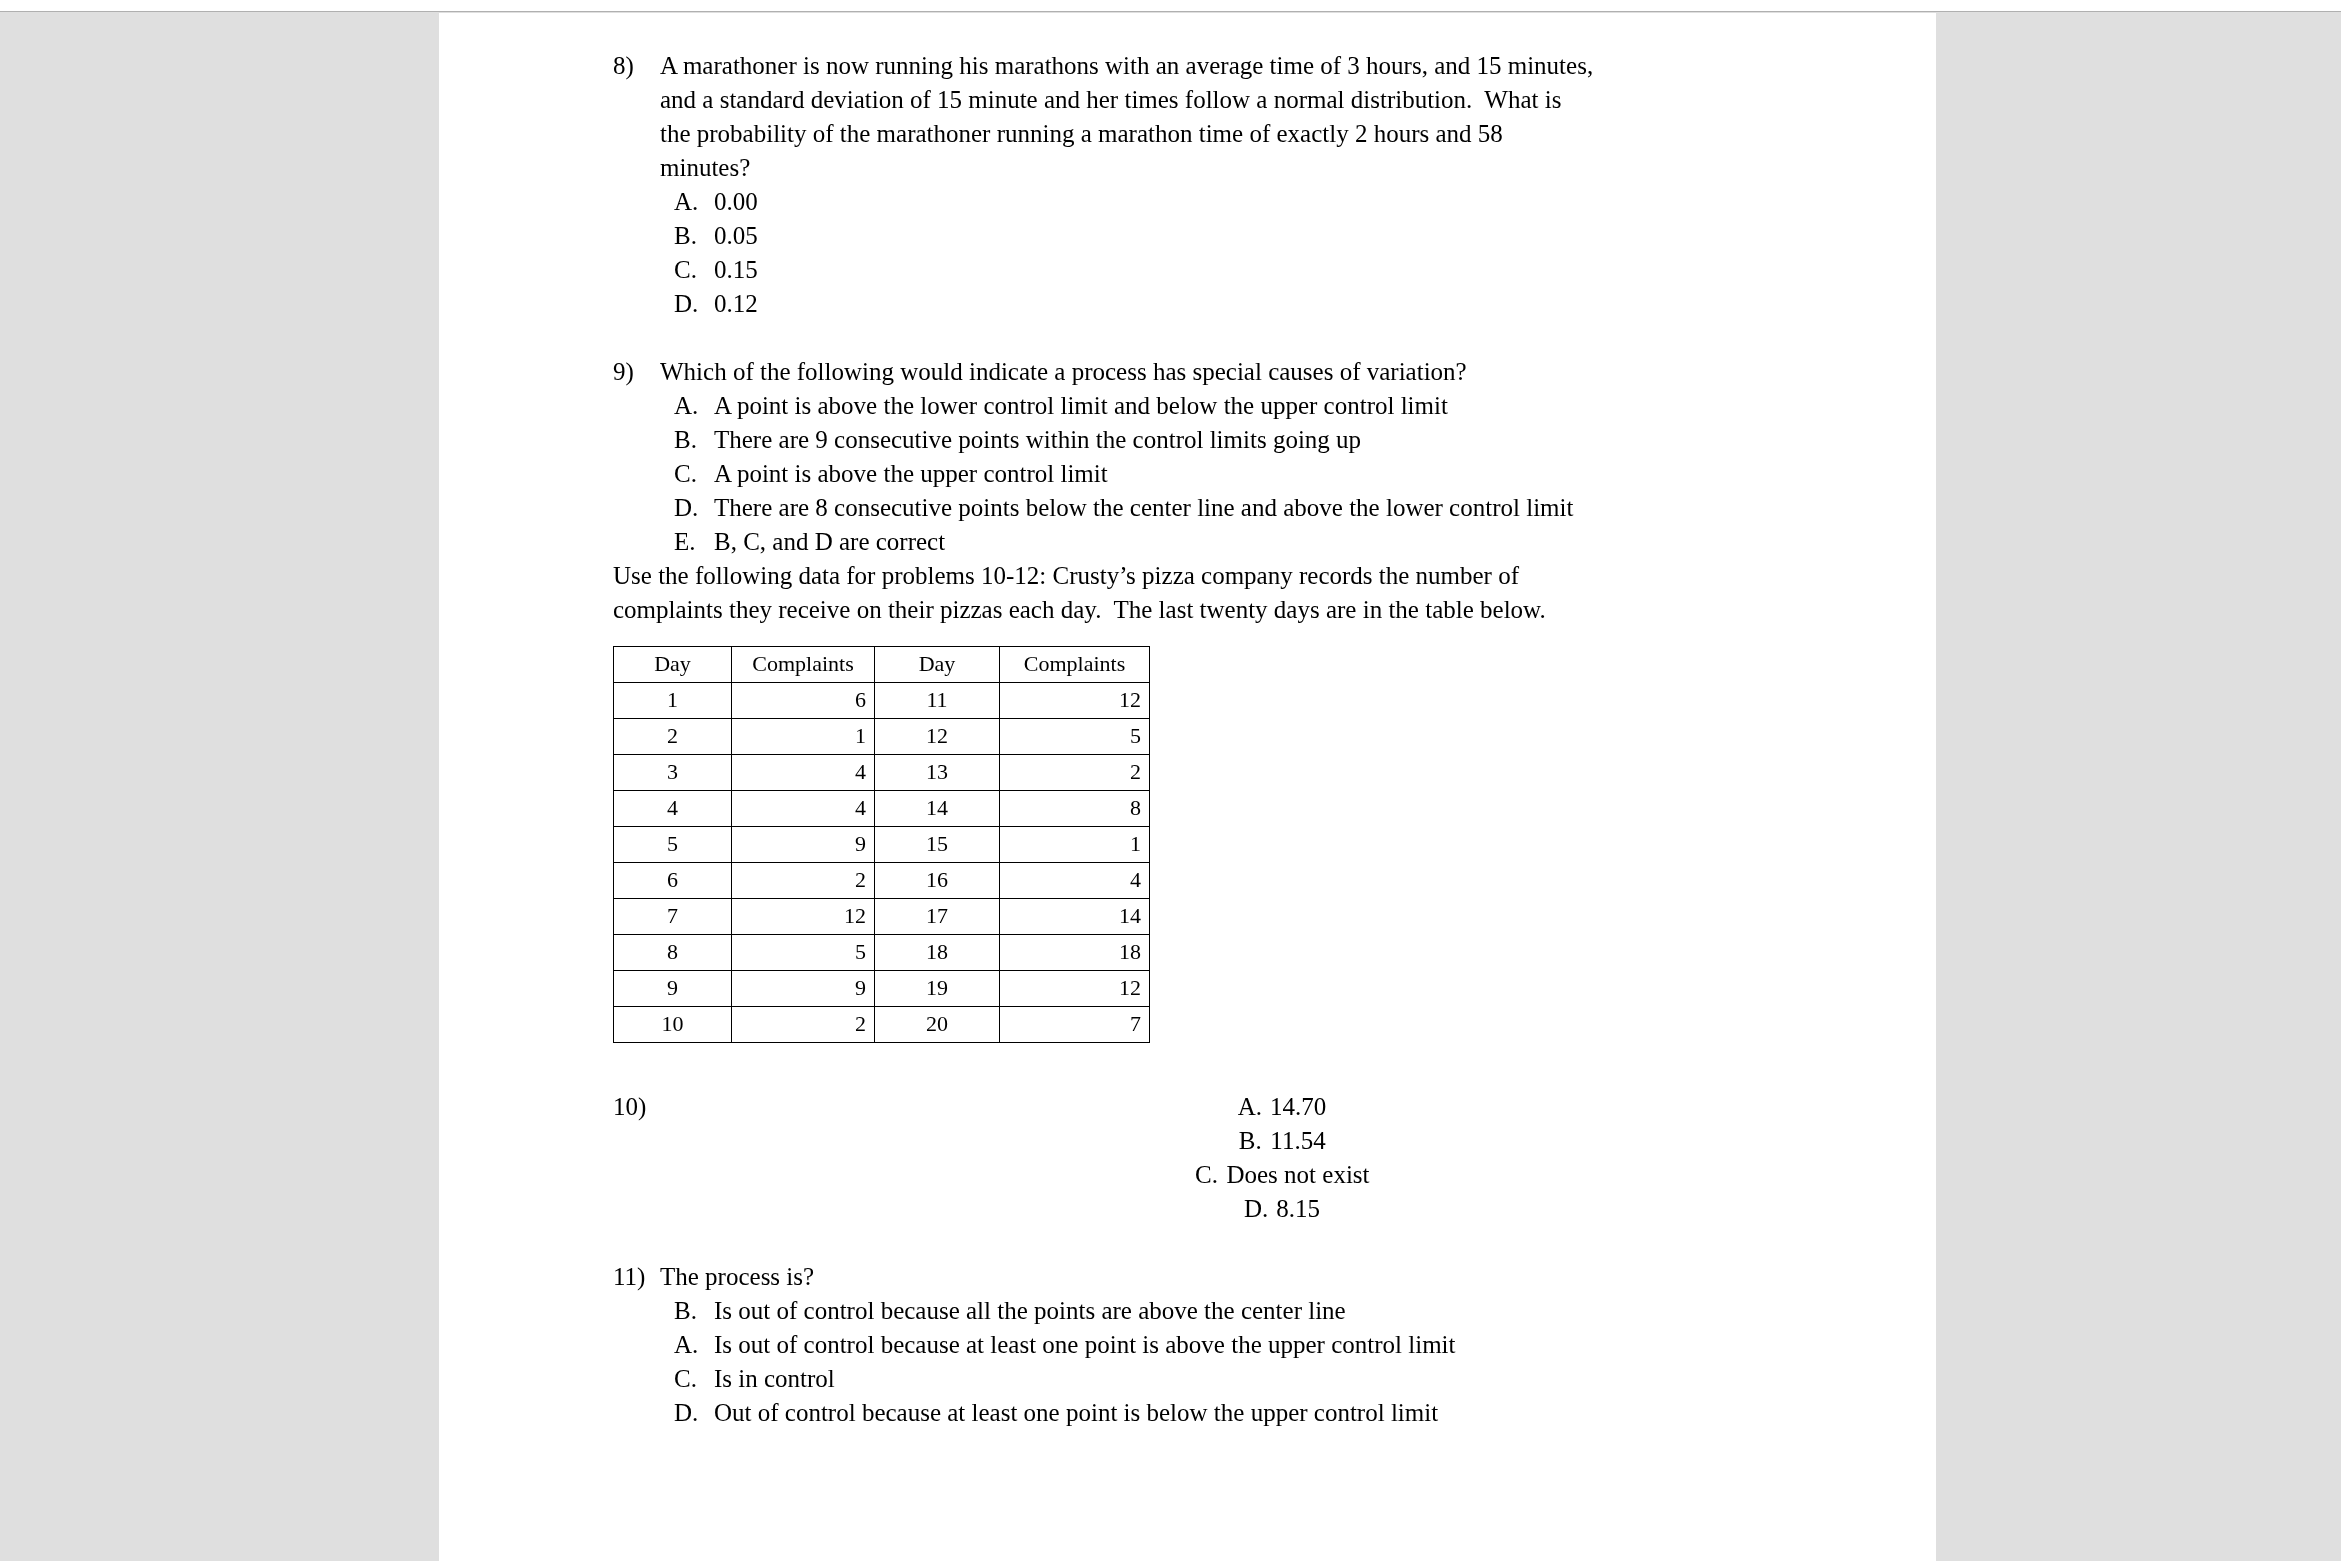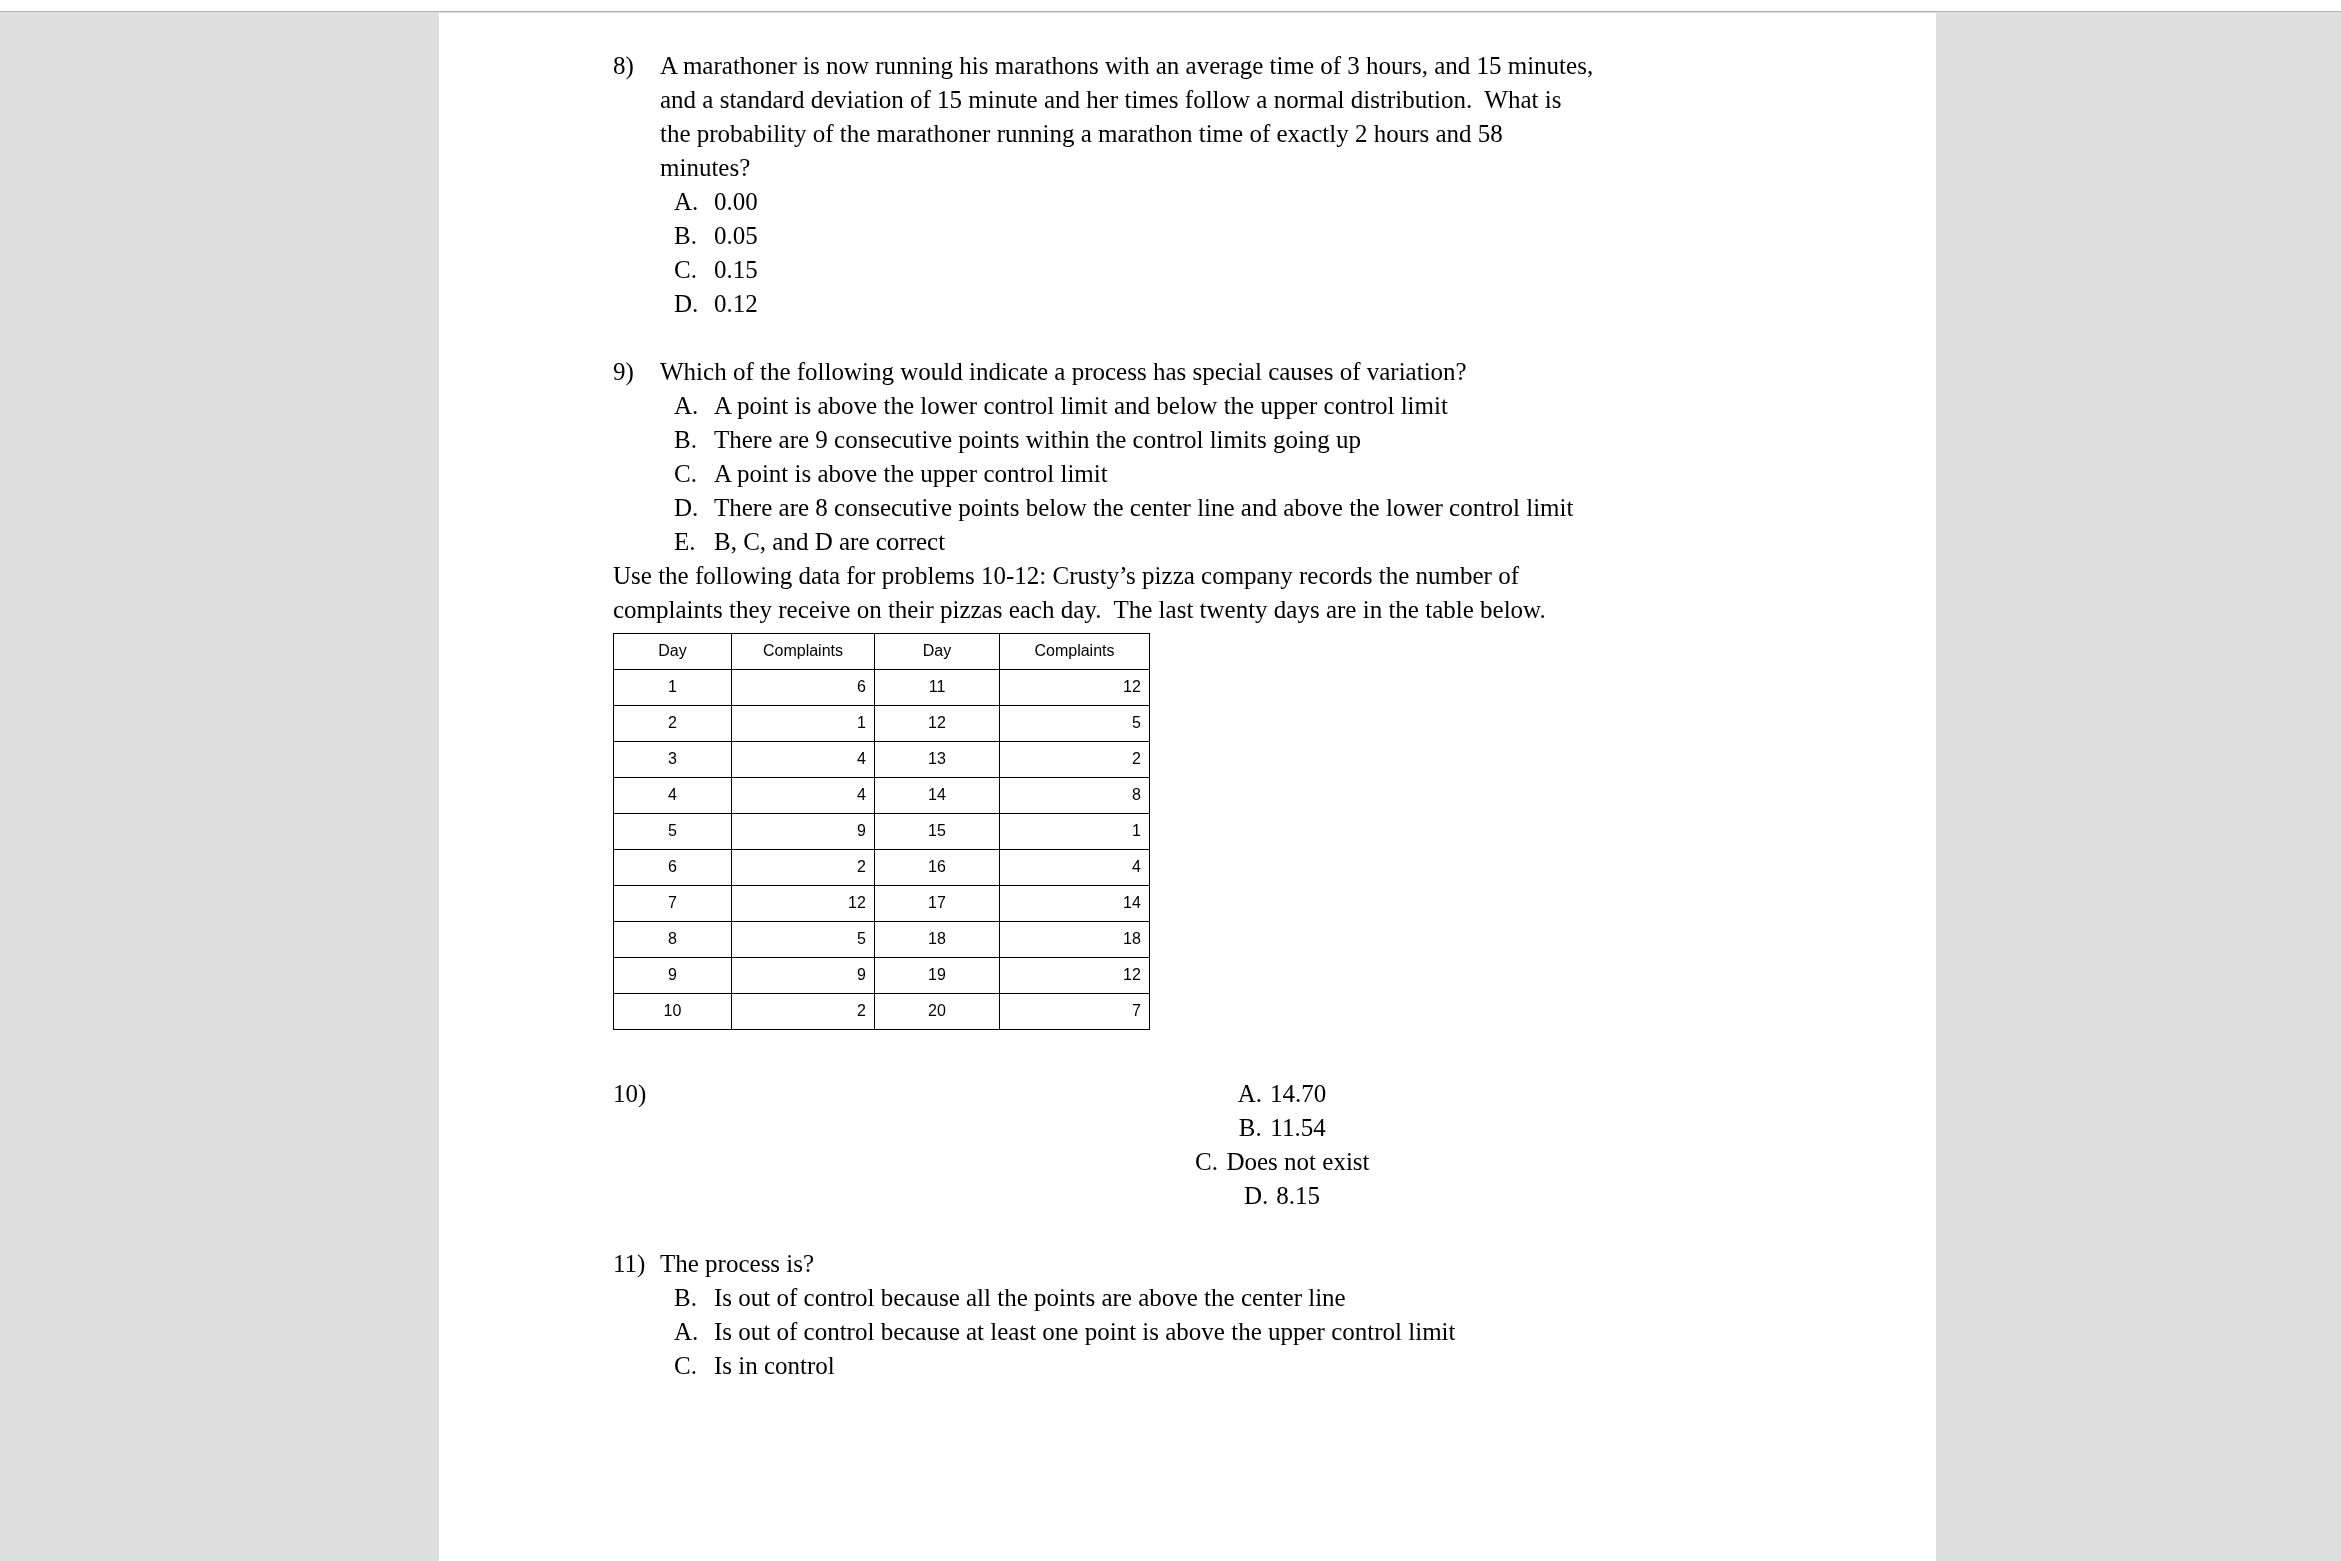--- a/index.html
+++ b/index.html
@@ -44,25 +44,25 @@
     top: 0;
   }
   .qtext { white-space: pre-wrap; }
   .options { }
   .option { padding-left: 61px; }
   .letter { display: inline-block; width: 40px; }
   .intro {
     white-space: pre-wrap;
   }
   table.data {
-    margin-top: 6px;
+    margin-top: 19px;
     border-collapse: collapse;
     table-layout: fixed;
-    font-family: Liberation Sans, sans-serif;
-    font-size: 16px;
+    font-family: Liberation Serif, serif;
+    font-size: 22px;
     line-height: 22px;
   }
   table.data th, table.data td {
     border: 0.9px solid #000;
     height: 36px;
     padding: 0 8.1px;
     font-weight: 400;
     overflow: hidden;
   }
   table.data th { text-align: center; }
@@ -234,18 +234,21 @@
       <div class="options">
         <div class="option">
           <span class="letter">B.</span><span>Is out of control because all the points are above the center line</span>
         </div>
         <div class="option">
           <span class="letter">A.</span><span>Is out of control because at least one point is above the upper control limit</span>
         </div>
         <div class="option">
           <span class="letter">C.</span><span>Is in control</span>
         </div>
+        <div class="option">
+          <span class="letter">D.</span><span>Out of control because at least one point is below the upper control limit</span>
+        </div>
       </div>
     </div>
 
   </div>
 </div>
 
 
 </body></html>

